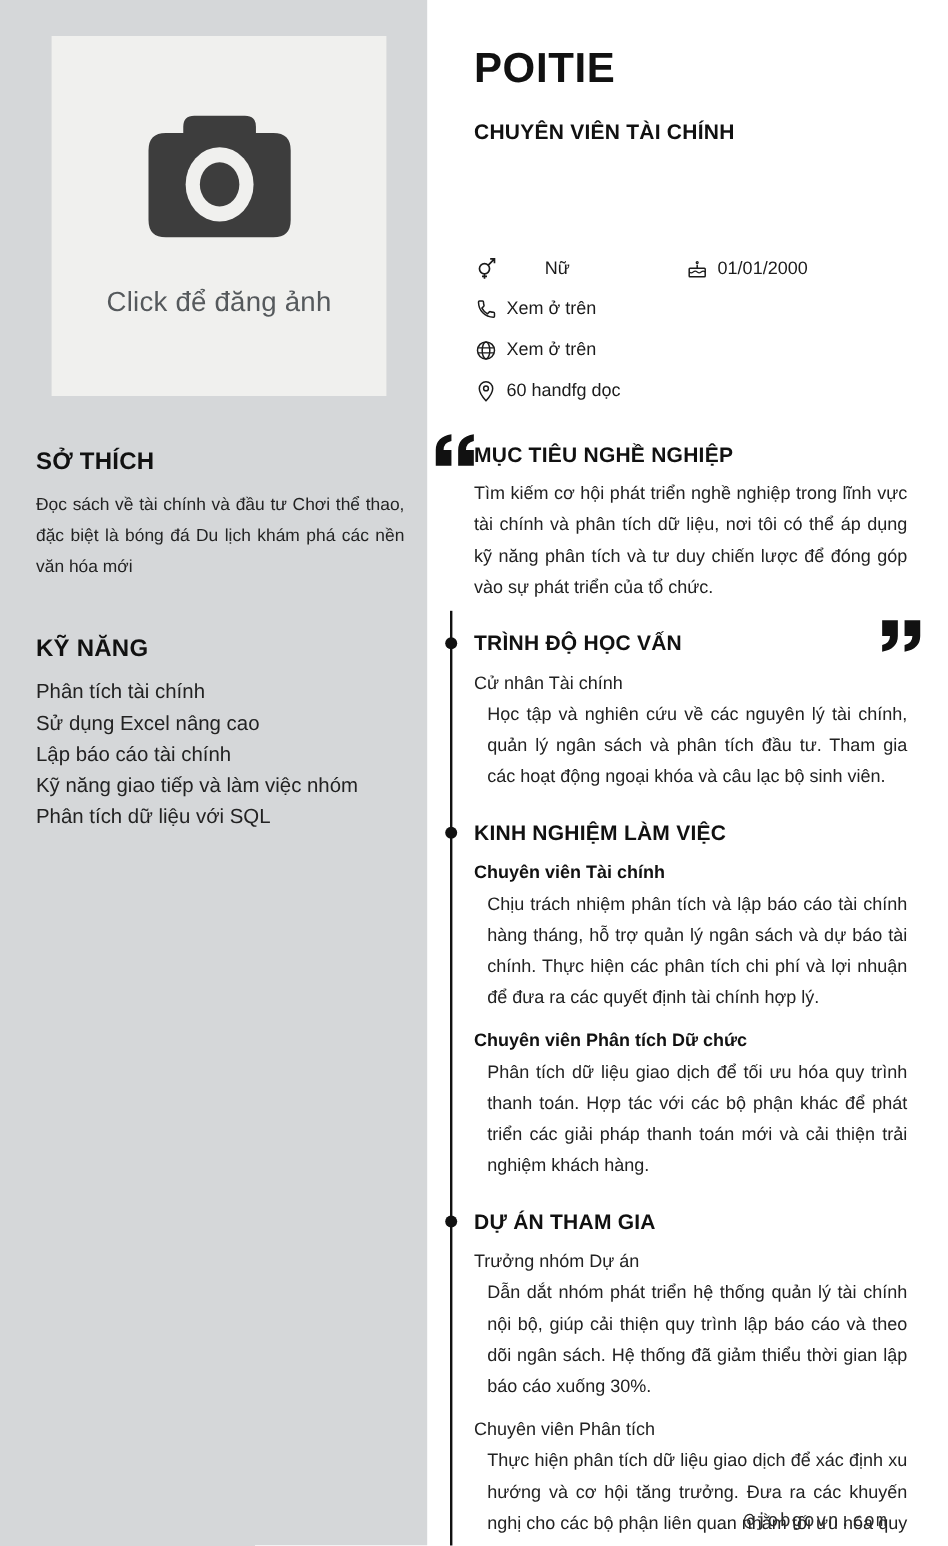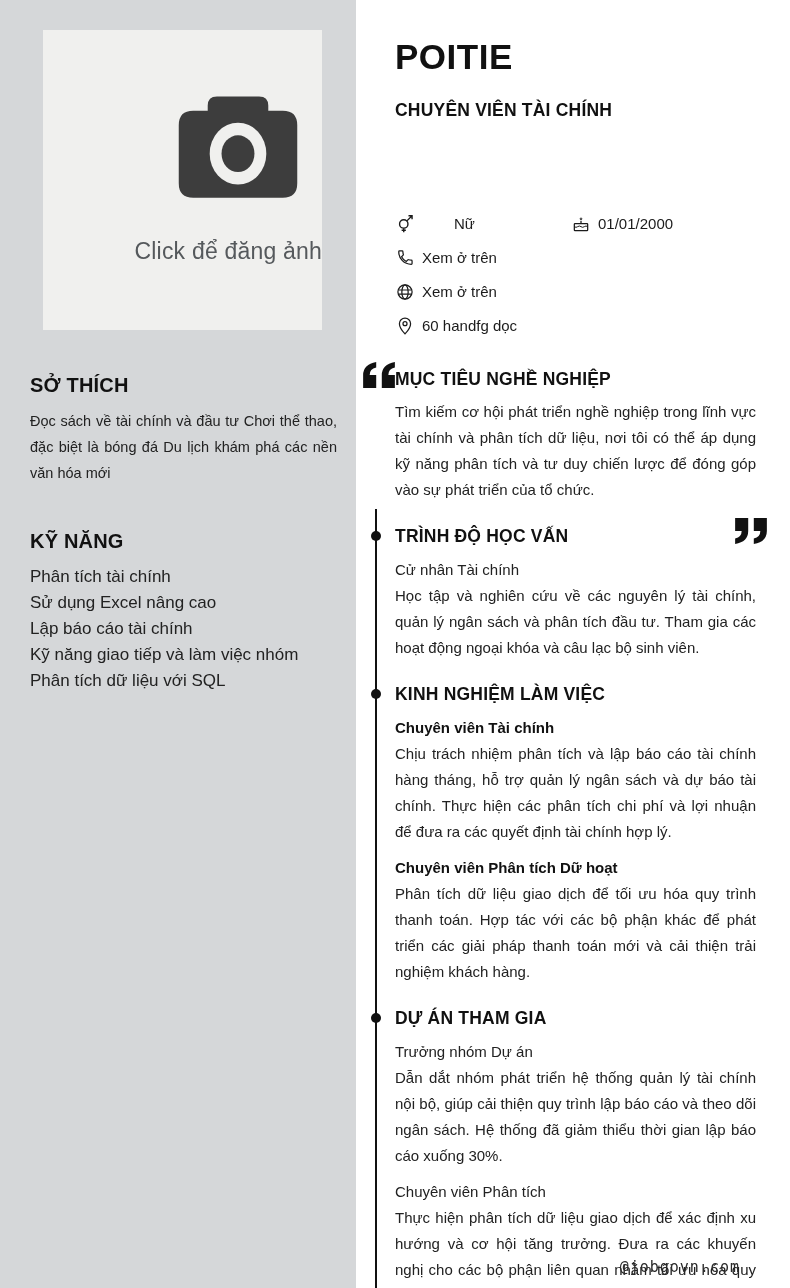--- a/index.html
+++ b/index.html
@@ -3,21 +3,21 @@
 <meta charset="utf-8">
 <style>
   * { margin:0; padding:0; box-sizing:border-box; }
   html,body { width:790px; height:1288px; background:#ffffff; overflow:hidden;
               font-family:"Liberation Sans", sans-serif; color:#1b1b1b; }
   .page { display:flex; width:790px; height:1288px; position:relative; }
 
   
   .sidebar { width:356px; height:1288px; background:#d5d7d9; padding:30px 19px 0 30px; flex:none; }
   .photo-box { width:279px; height:300px; background:#f0f0ee; margin-left:13px; cursor:pointer;
-               display:flex; flex-direction:column; align-items:flex-end; }
+               display:flex; flex-direction:column; align-items:center; }
   .photo-box svg.camera { margin-top:44px; }
   .photo-caption { font-size:23px; color:#55595c; margin-top:6px; letter-spacing:0.2px; }
 
   .side-title { font-size:20px; font-weight:bold; color:#111; margin-top:44px; letter-spacing:0.2px; }
   .side-text { font-size:14.5px; line-height:26px; text-align:justify; margin-top:11px; color:#222; }
   .skill-list { list-style:none; margin-top:11px; }
   .skill-list li { font-size:17px; line-height:26px; color:#222; }
 
   
   .main { flex:1; padding:38px 34px 0 39px; position:relative; }
@@ -40,21 +40,21 @@
 
   .timeline { position:relative; margin-top:19px; }
   .timeline-line { position:absolute; left:-20px; top:-16px; bottom:-14px; width:2px; background:#111; }
   .section { margin-bottom:22px; }
   .section-title { font-size:17.5px; font-weight:bold; color:#111; letter-spacing:0.2px;
                    position:relative; line-height:22px; margin-top:22px; }
   .bullet { position:absolute; left:-24px; top:6px; width:10px; height:10px;
             border-radius:50%; background:#111; }
   .sub-role { font-size:15px; line-height:26px; margin-top:10px; color:#222; }
   .sub-role.bold { font-weight:bold; color:#111; }
-  .sub-desc { font-size:15px; line-height:26px; text-align:justify; color:#222; }
+  .sub-desc { font-size:15px; line-height:26px; text-align:justify; color:#222;margin-left:11px; }
 
   .watermark { position:absolute; right:50px; bottom:12px;
                font-family:"DejaVu Sans Mono", monospace; font-size:15px;
                letter-spacing:1px; color:#2b2b2b; }
 </style>
 </head>
 <body>
 
 <div class="page">
 
@@ -171,21 +171,21 @@
       <section class="section">
         <h3 class="section-title">
           <span class="bullet"></span>
           <span>KINH NGHIỆM LÀM VIỆC</span>
         </h3>
         <div>
           <div class="sub-role bold">Chuyên viên Tài chính</div>
           <p class="sub-desc">Chịu trách nhiệm phân tích và lập báo cáo tài chính hàng tháng, hỗ trợ quản lý ngân sách và dự báo tài chính. Thực hiện các phân tích chi phí và lợi nhuận để đưa ra các quyết định tài chính hợp lý.</p>
         </div>
         <div>
-          <div class="sub-role bold">Chuyên viên Phân tích Dữ hoạt</div>
+          <div class="sub-role bold">Chuyên viên Phân tích Dữ chức</div>
           <p class="sub-desc">Phân tích dữ liệu giao dịch để tối ưu hóa quy trình thanh toán. Hợp tác với các bộ phận khác để phát triển các giải pháp thanh toán mới và cải thiện trải nghiệm khách hàng.</p>
         </div>
       </section>
 
       <section class="section">
         <h3 class="section-title">
           <span class="bullet"></span>
           <span>DỰ ÁN THAM GIA</span>
         </h3>
         <div>

